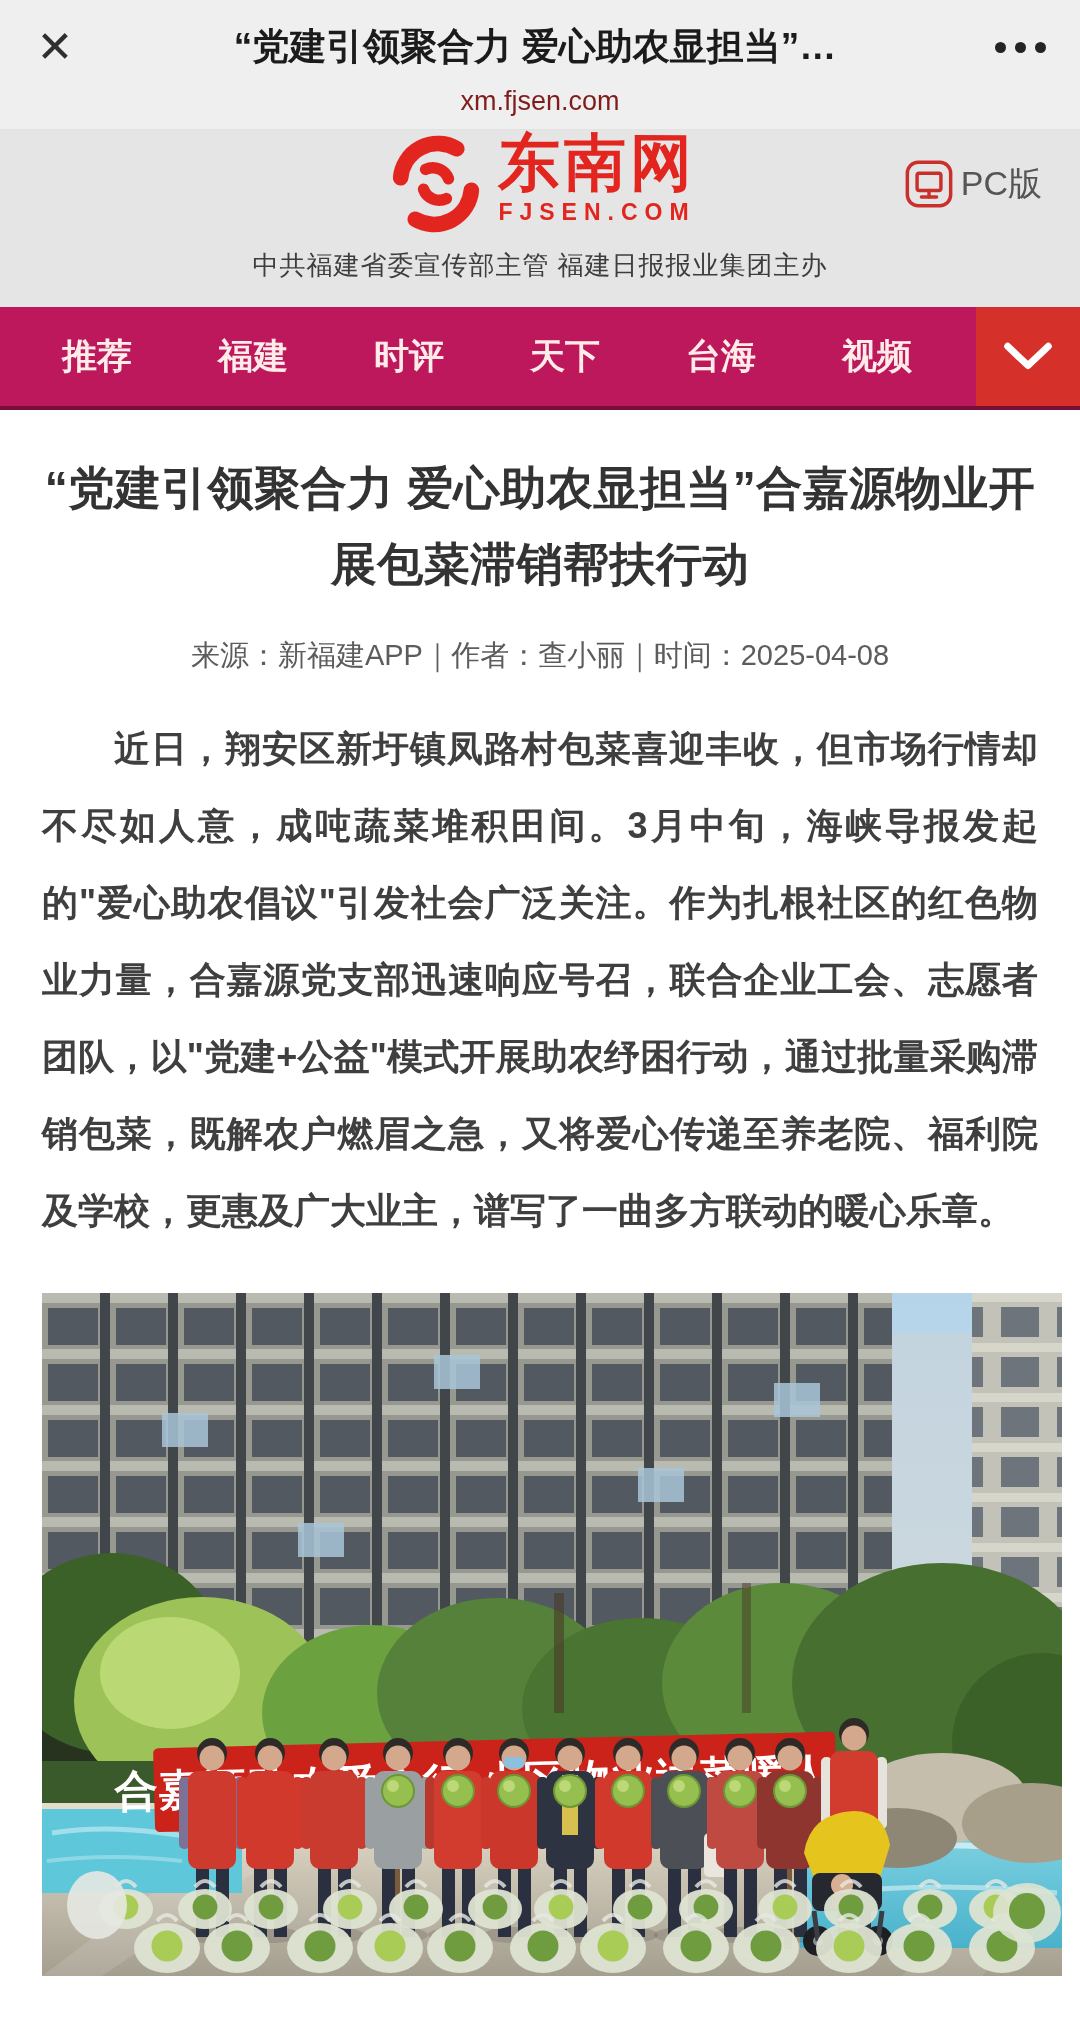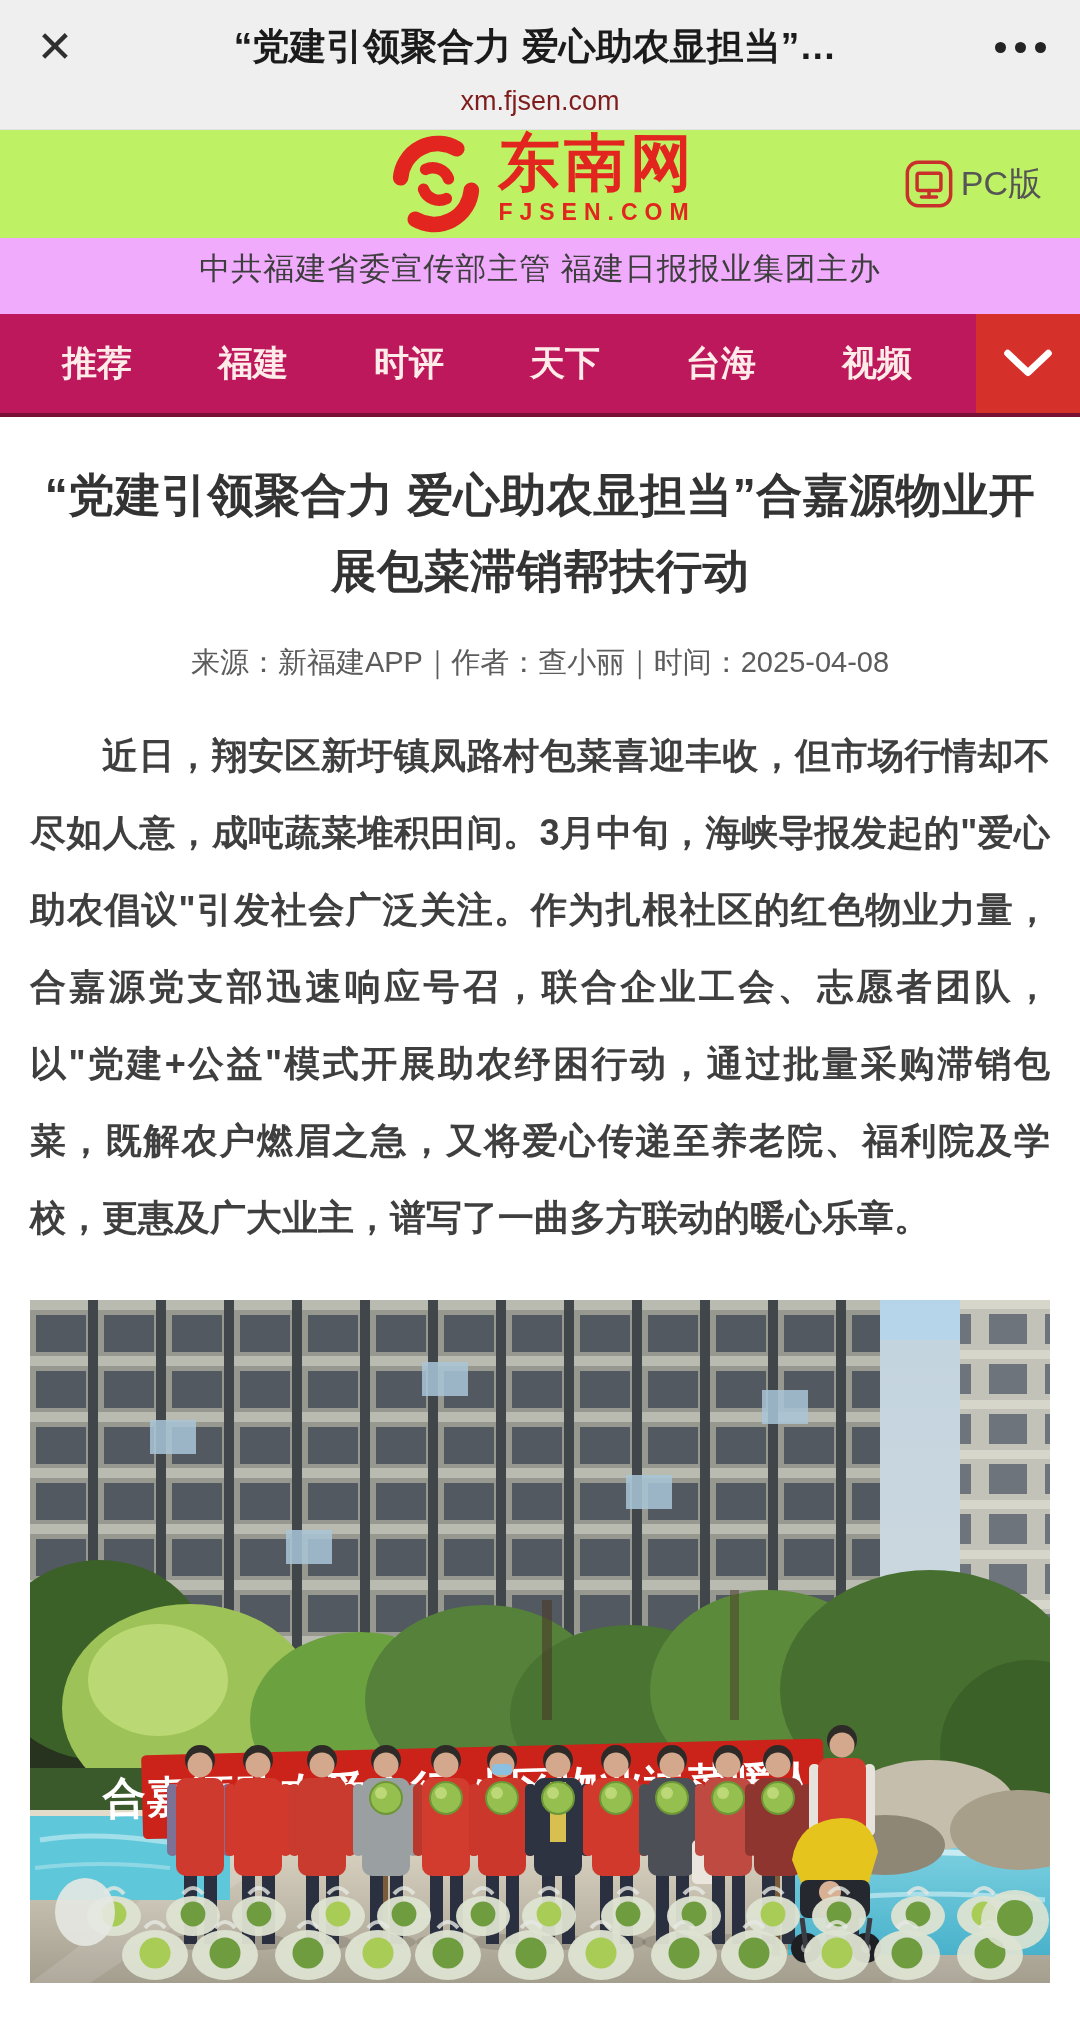--- a/index.html
+++ b/index.html
@@ -9,38 +9,38 @@
   
   .titlebar{background:#efefef;border-bottom:1px solid #e2e2e2;padding-top:10px;}
   .tb-row{display:flex;align-items:center;height:74px;}
   .tb-close{width:110px;text-align:center;font-size:44px;font-weight:300;color:#2f2f2f;line-height:1;cursor:pointer;}
   .tb-title{flex:1;text-align:center;font-size:37px;font-weight:700;color:#1b1b1b;white-space:nowrap;overflow:hidden;}
   .tb-dots{width:120px;display:flex;justify-content:center;gap:9px;cursor:pointer;}
   .tb-dots i{width:11px;height:11px;border-radius:50%;background:#242424;display:block;}
   .tb-url{text-align:center;font-size:27px;color:#7f1d1d;padding:2px 0 12px;}
 
   
-  .sitehead{position:relative;height:108px;display:flex;align-items:center;justify-content:center;background:#bef264;}
+  .sitehead{position:relative;height:108px;display:flex;align-items:center;justify-content:center;background:#e5e5e5;}
   .logo{display:flex;align-items:flex-start;gap:10px;text-decoration:none;}
   .logo-mark{width:104px;height:104px;}
   .logo-col{display:flex;flex-direction:column;align-items:center;line-height:1;}
   .logo-cn{font-size:62px;font-weight:800;color:#e2261f;letter-spacing:4px;}
   .logo-en{font-size:23px;font-weight:700;color:#e2261f;letter-spacing:7px;margin-top:7px;text-align:center;}
   .pcbtn{position:absolute;right:38px;top:50%;transform:translateY(-50%);display:flex;align-items:center;gap:6px;cursor:pointer;}
   .pcbtn span{font-size:34px;color:#555;}
-  .tagline{text-align:center;font-size:31px;color:#3d3d3d;padding:10px 0 24px;letter-spacing:1px;background:#f0abfc;}
+  .tagline{text-align:center;font-size:26px;color:#3d3d3d;padding:10px 0 24px;letter-spacing:1px;background:#e5e5e5;}
 
   
   .mainnav{position:relative;height:103px;background:#be185d;overflow:hidden;box-shadow:inset 0 -4px 0 rgba(40,5,4,.45);}
   .nav-scroll{position:absolute;left:0;top:0;bottom:4px;display:flex;align-items:center;white-space:nowrap;padding-left:62px;}
   .nav-item{font-size:35px;font-weight:700;color:#ffece9;margin-right:86px;cursor:pointer;}
   .nav-caret{position:absolute;right:0;top:0;bottom:4px;width:104px;background:#d5302a;display:flex;align-items:center;justify-content:center;cursor:pointer;}
 
   
-  .article{padding:0 30px;}
+  .article{padding:0 42px;}
   .a-title{font-size:46px;line-height:76px;font-weight:600;color:#333;text-align:center;margin:40px 0 0;letter-spacing:.5px;}
   .a-meta{text-align:center;font-size:29px;color:#5c5c5c;margin-top:34px;}
   .a-body{font-size:36px;line-height:77px;color:#3f3f3f;text-align:justify;text-indent:2em;margin:34px 0 0;font-weight:bold;}
   .a-photo{margin:44px 0 0;width:1020px;height:683px;}
   .a-photo svg{display:block;width:1020px;height:683px;}
 </style>
 </head>
 <body>
 
 <div class="page">

